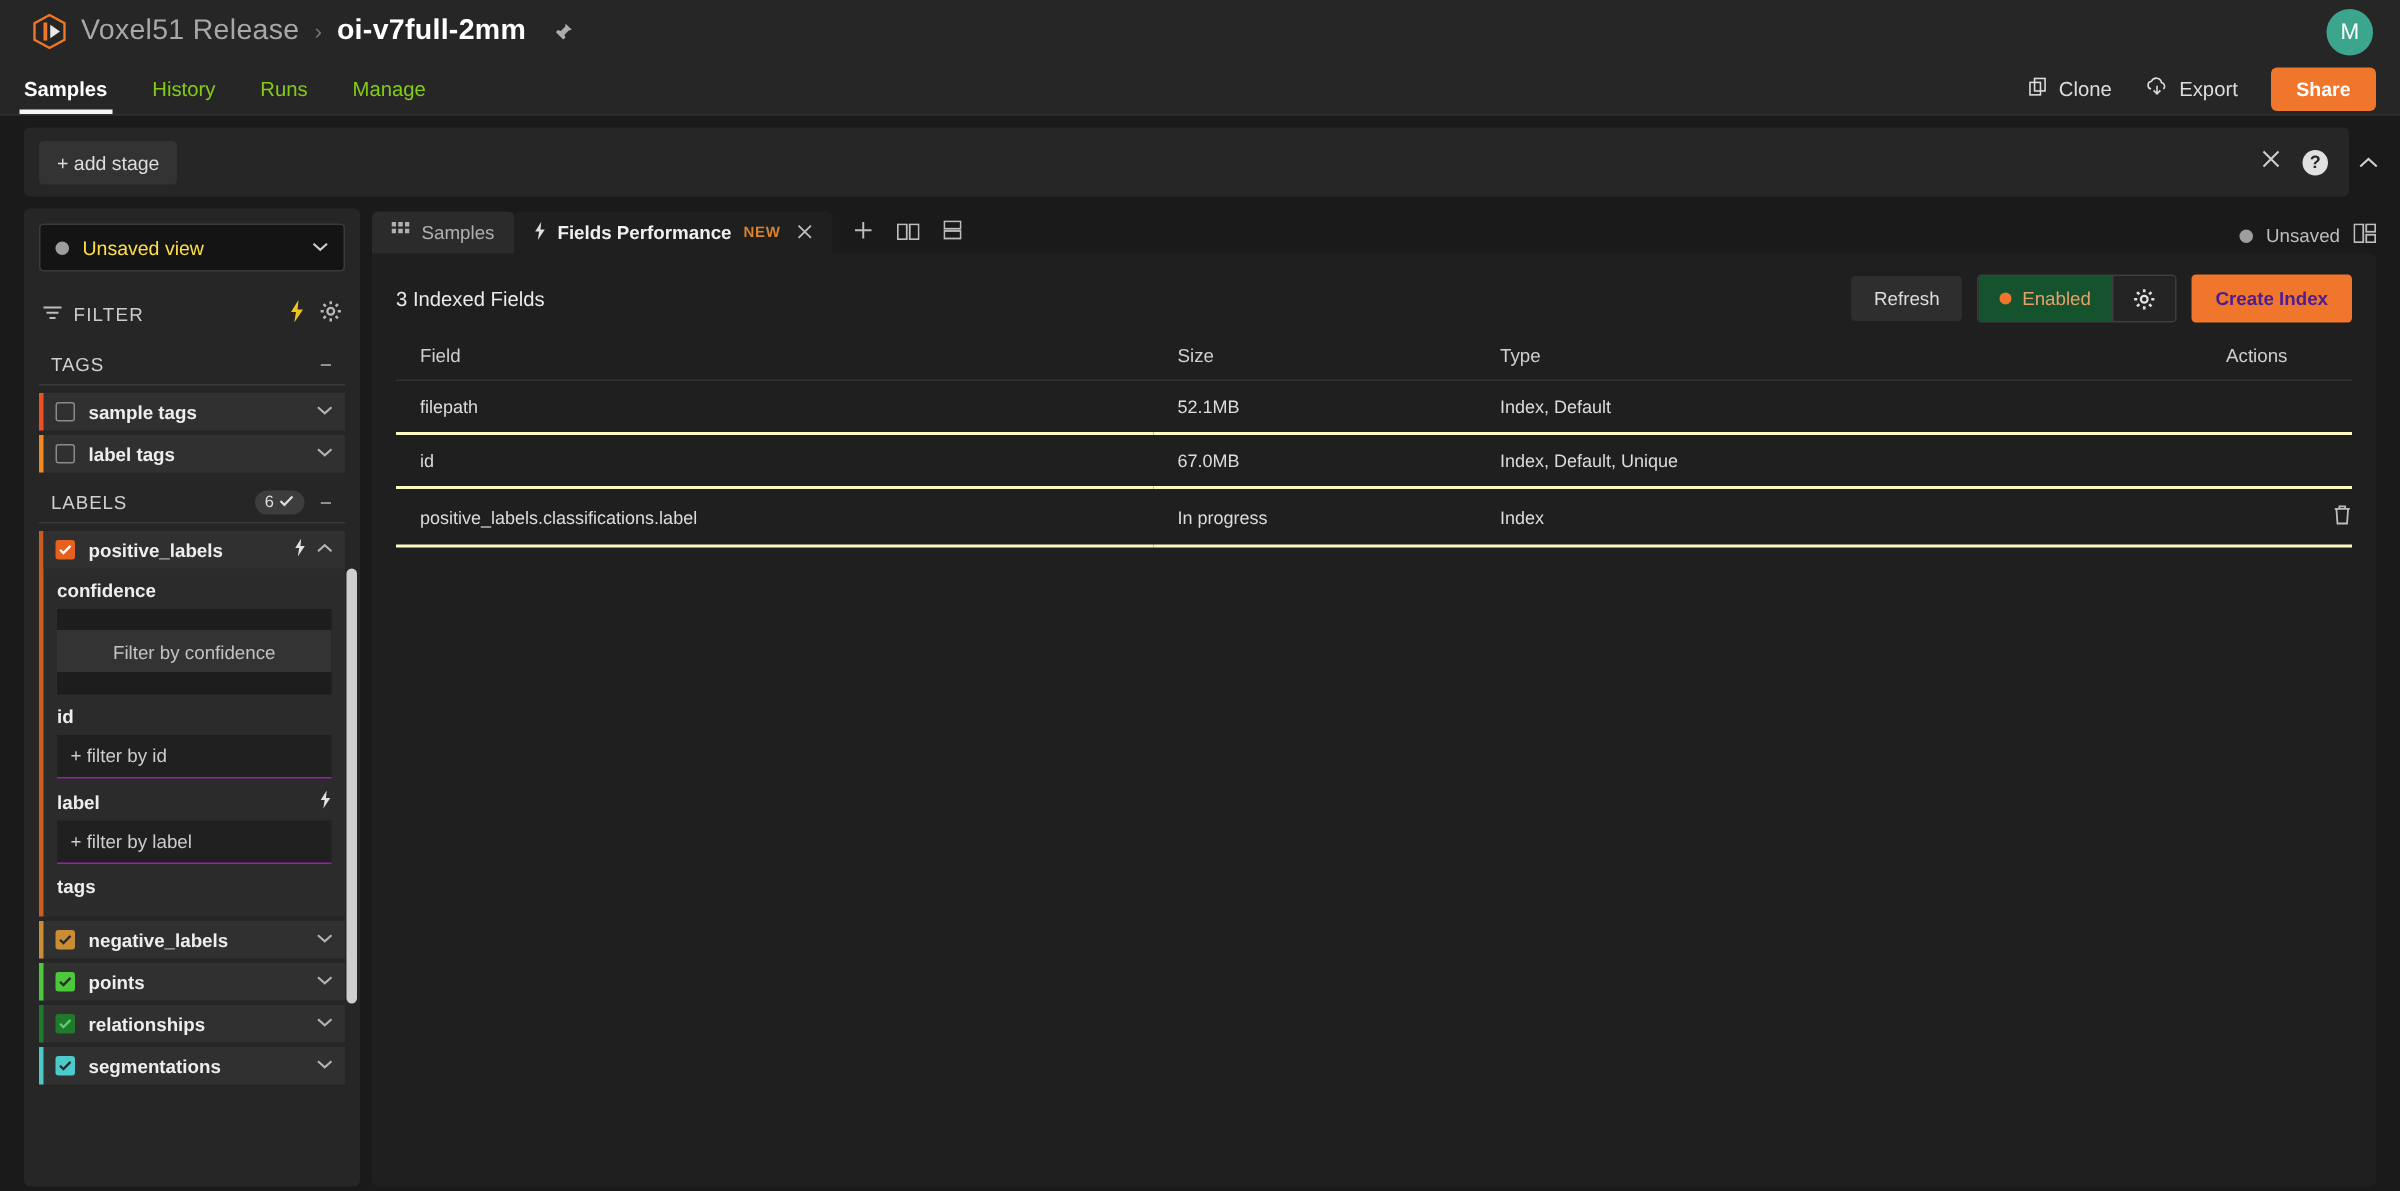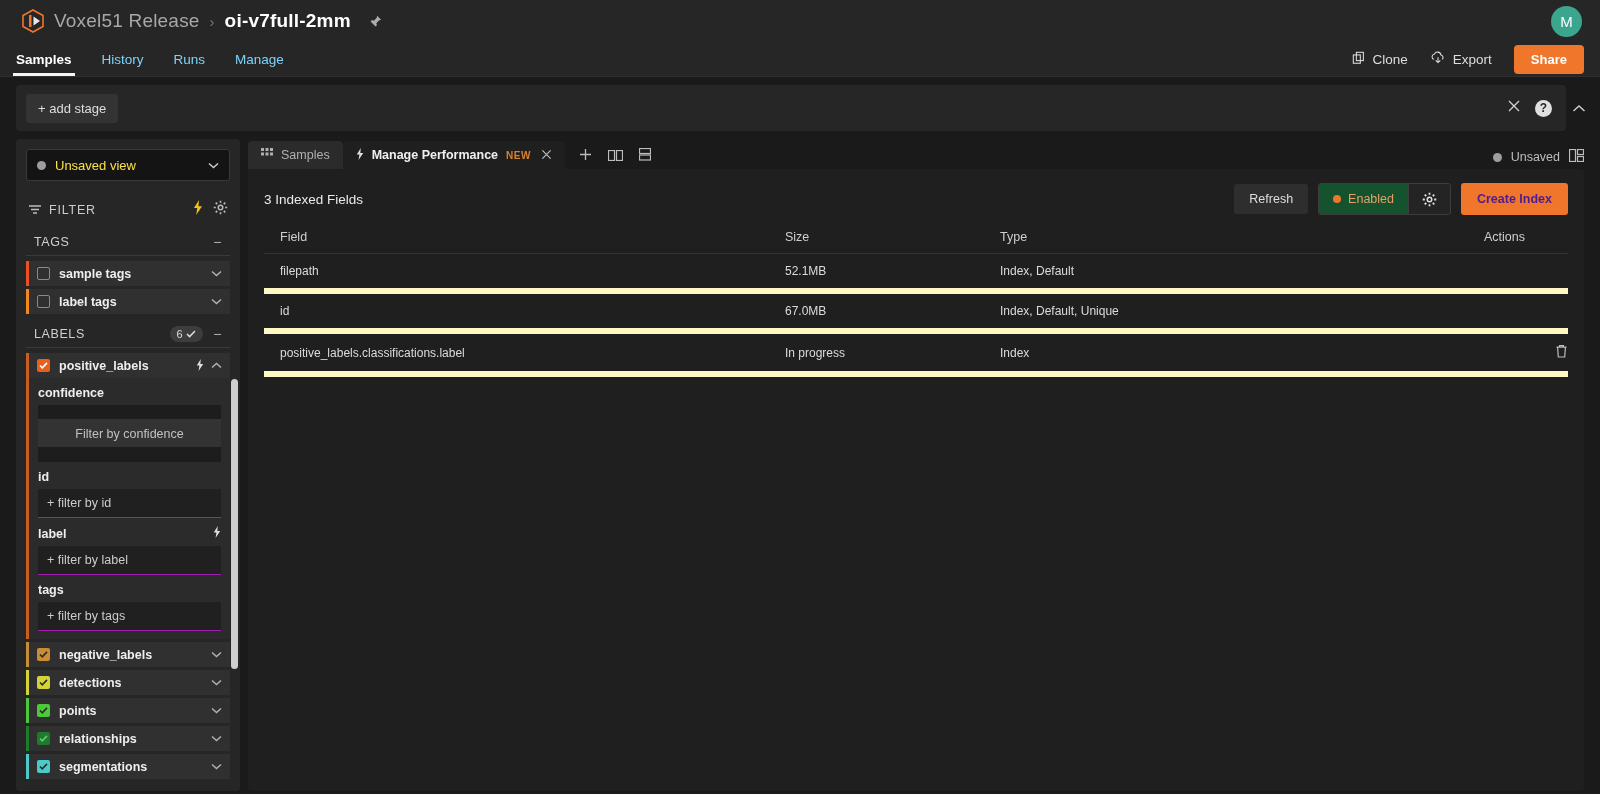--- a/index.html
+++ b/index.html
@@ -37,21 +37,21 @@
   .nav-bar {
     height: 35px;
     background: #262626;
     display: flex; align-items: flex-end;
     padding: 0 16px;
     position: relative;
     border-bottom: 1px solid #303030;
   }
   .nav-tabs { display: flex; gap: 30px; height: 100%; align-items: center; }
   .nav-tab {
-    font-size: 13.5px; color: #7dd3fc; cursor: pointer;
+    font-size: 13.5px; color: #84cc16; cursor: pointer;
     height: 100%; display: flex; align-items: center;
     position: relative;
   }
   .nav-tab.active { color: #fff; font-weight: 700; }
   .nav-tab.active::after {
     content:""; position: absolute; left: -3px; right: -3px; bottom: 0;
     height: 3px; background: #f5f5f5;
   }
   .nav-actions {
     position: absolute; right: 16px; top: 0; bottom: 0;
@@ -254,21 +254,21 @@
     font-size: 12.5px; padding: 9px 16px; border-radius:3px; cursor:pointer;
   }
 
   table.idx { width:100%; border-collapse: collapse; margin-top: 6px; }
   table.idx th {
     text-align:left; font-size: 12.5px; color:#cfcfcf; font-weight:400;
     padding: 9px 0 9px 16px; border-bottom:1px solid #333;
   }
   table.idx td {
     font-size: 12px; color:#dcdcdc;
-    padding: 10px 0 10px 16px; border-bottom:6px solid #fef9c3;
+    padding: 10px 0 10px 16px; border-bottom:2px solid #fef9c3;
   }
   th.col-field, td.col-field { width: 505px; }
   th.col-size, td.col-size { width: 215px; }
   th.col-type, td.col-type { }
   th.col-actions, td.col-actions { text-align:right; padding-right: 16px; width: 100px;}
   td.col-actions .trash { cursor:pointer; display:inline-flex; }
 </style>
 </head>
 <body>
 
@@ -461,54 +461,37 @@
             <svg width="8" height="12" viewBox="0 0 10 15">
                 <path d="M6 0 L1 8 L4.3 8 L3.2 15 L9 6.3 L5.4 6.3 Z" fill="#e0e0e0"></path>
               </svg>
           </span>
         </div>
         <div class="fbox">
           <span class="fbox-text">+ filter by label</span>
         </div>
 
         <div class="sub-label">tags</div>
-        <div class="fbox">
-          <span class="fbox-text">+ filter by tags</span>
-        </div>
       </div>
 
       <div class="fld-row" style="border-left-color:#c98e35">
         <span class="cb checked" style="background:#c98e35">
           <svg width="9" height="7" viewBox="0 0 10 8">
               <path d="M1 4 L3.6 6.6 L9 1" fill="none" stroke="#2b2b2b" stroke-width="1.8"></path>
             </svg>
           </span>
         <span class="fld-name">negative_labels</span>
         <span class="fld-right">
             <span class="chev">
           <svg width="11" height="7" viewBox="0 0 11 7">
                 <path d="M1 1.5 L5.5 5.5 L10 1.5" fill="none" stroke="#b4b4b4" stroke-width="1.4"></path>
               </svg></span>
           </span>
       </div>
 
-      <div class="fld-row" style="border-left-color:#d4d43a">
-        <span class="cb checked" style="background:#d4d43a">
-          <svg width="9" height="7" viewBox="0 0 10 8">
-              <path d="M1 4 L3.6 6.6 L9 1" fill="none" stroke="#2b2b2b" stroke-width="1.8"></path>
-            </svg>
-          </span>
-        <span class="fld-name">detections</span>
-        <span class="fld-right">
-            <span class="chev">
-          <svg width="11" height="7" viewBox="0 0 11 7">
-                <path d="M1 1.5 L5.5 5.5 L10 1.5" fill="none" stroke="#b4b4b4" stroke-width="1.4"></path>
-              </svg></span>
-          </span>
-      </div>
 
       <div class="fld-row" style="border-left-color:#4cc93a">
         <span class="cb checked" style="background:#4cc93a">
           <svg width="9" height="7" viewBox="0 0 10 8">
               <path d="M1 4 L3.6 6.6 L9 1" fill="none" stroke="#2b2b2b" stroke-width="1.8"></path>
             </svg>
           </span>
         <span class="fld-name">points</span>
         <span class="fld-right">
             <span class="chev">
@@ -569,21 +552,21 @@
             </svg>
         </span>
         <span>Samples</span>
       </div>
       <div class="vtab active">
         <span>
           <svg width="8" height="12" viewBox="0 0 10 15">
               <path d="M6 0 L1 8 L4.3 8 L3.2 15 L9 6.3 L5.4 6.3 Z" fill="#e0e0e0"></path>
             </svg>
         </span>
-        <span>Manage Performance</span>
+        <span>Fields Performance</span>
         <span class="new-badge">NEW</span>
         <span class="tab-x">
           <svg width="11" height="11" viewBox="0 0 12 12">
               <path d="M1.5 1.5 L10.5 10.5 M10.5 1.5 L1.5 10.5" stroke="#bdbdbd" stroke-width="1.3" fill="none"></path>
             </svg>
         </span>
       </div>
       <div class="tab-tools">
         <span>
           <svg width="13" height="13" viewBox="0 0 13 13">

